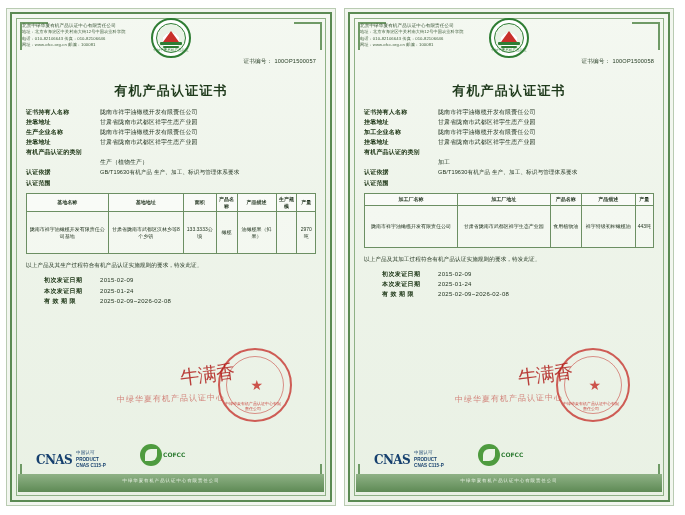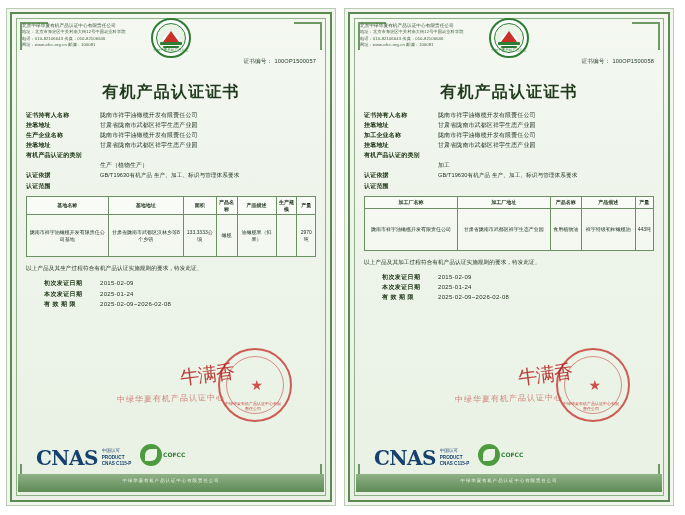--- a/index.html
+++ b/index.html
@@ -113,21 +113,21 @@
     position:absolute;right:14px;top:44px;
     font-size:5.6px;color:#243b22;
     letter-spacing:.2px;
     white-space:nowrap;
   }
   .cert-no .lbl{margin-right:2px;}
 
   .title{
     margin-top:8px;
     text-align:center;
-    font-size:16px;
+    font-size:13px;
     font-weight:bold;
     color:#1f3a1c;
     letter-spacing:1.2px;
     font-family:"DejaVu Sans", sans-serif;
   }
 
   .fields{
     margin:9px 14px 0 14px;
     font-size:6px;
     color:#1f3320;
@@ -252,21 +252,21 @@
   .footer-band-text{
     position:absolute;left:0;right:0;top:4px;
     text-align:center;font-size:4.4px;color:#eef5ea;letter-spacing:1px;
   }
   .cnas{
     position:absolute;left:24px;bottom:22px;
     display:flex;align-items:center;gap:4px;
   }
   .cnas .mark{
     font-family:"DejaVu Serif", serif;
-    font-size:20px;font-weight:bold;color:#16406e;letter-spacing:-.6px;
+    font-size:12px;font-weight:bold;color:#16406e;letter-spacing:-.6px;
   }
   .cnas .txt{font-size:4.6px;color:#16406e;line-height:1.45;}
   .cnas .txt .b{font-weight:bold;}
   .cof{
     position:absolute;left:128px;bottom:24px;
     width:40px;height:26px;
   }
   .cof .leaf{
     position:absolute;left:0;top:2px;
     width:22px;height:22px;border-radius:50%;

